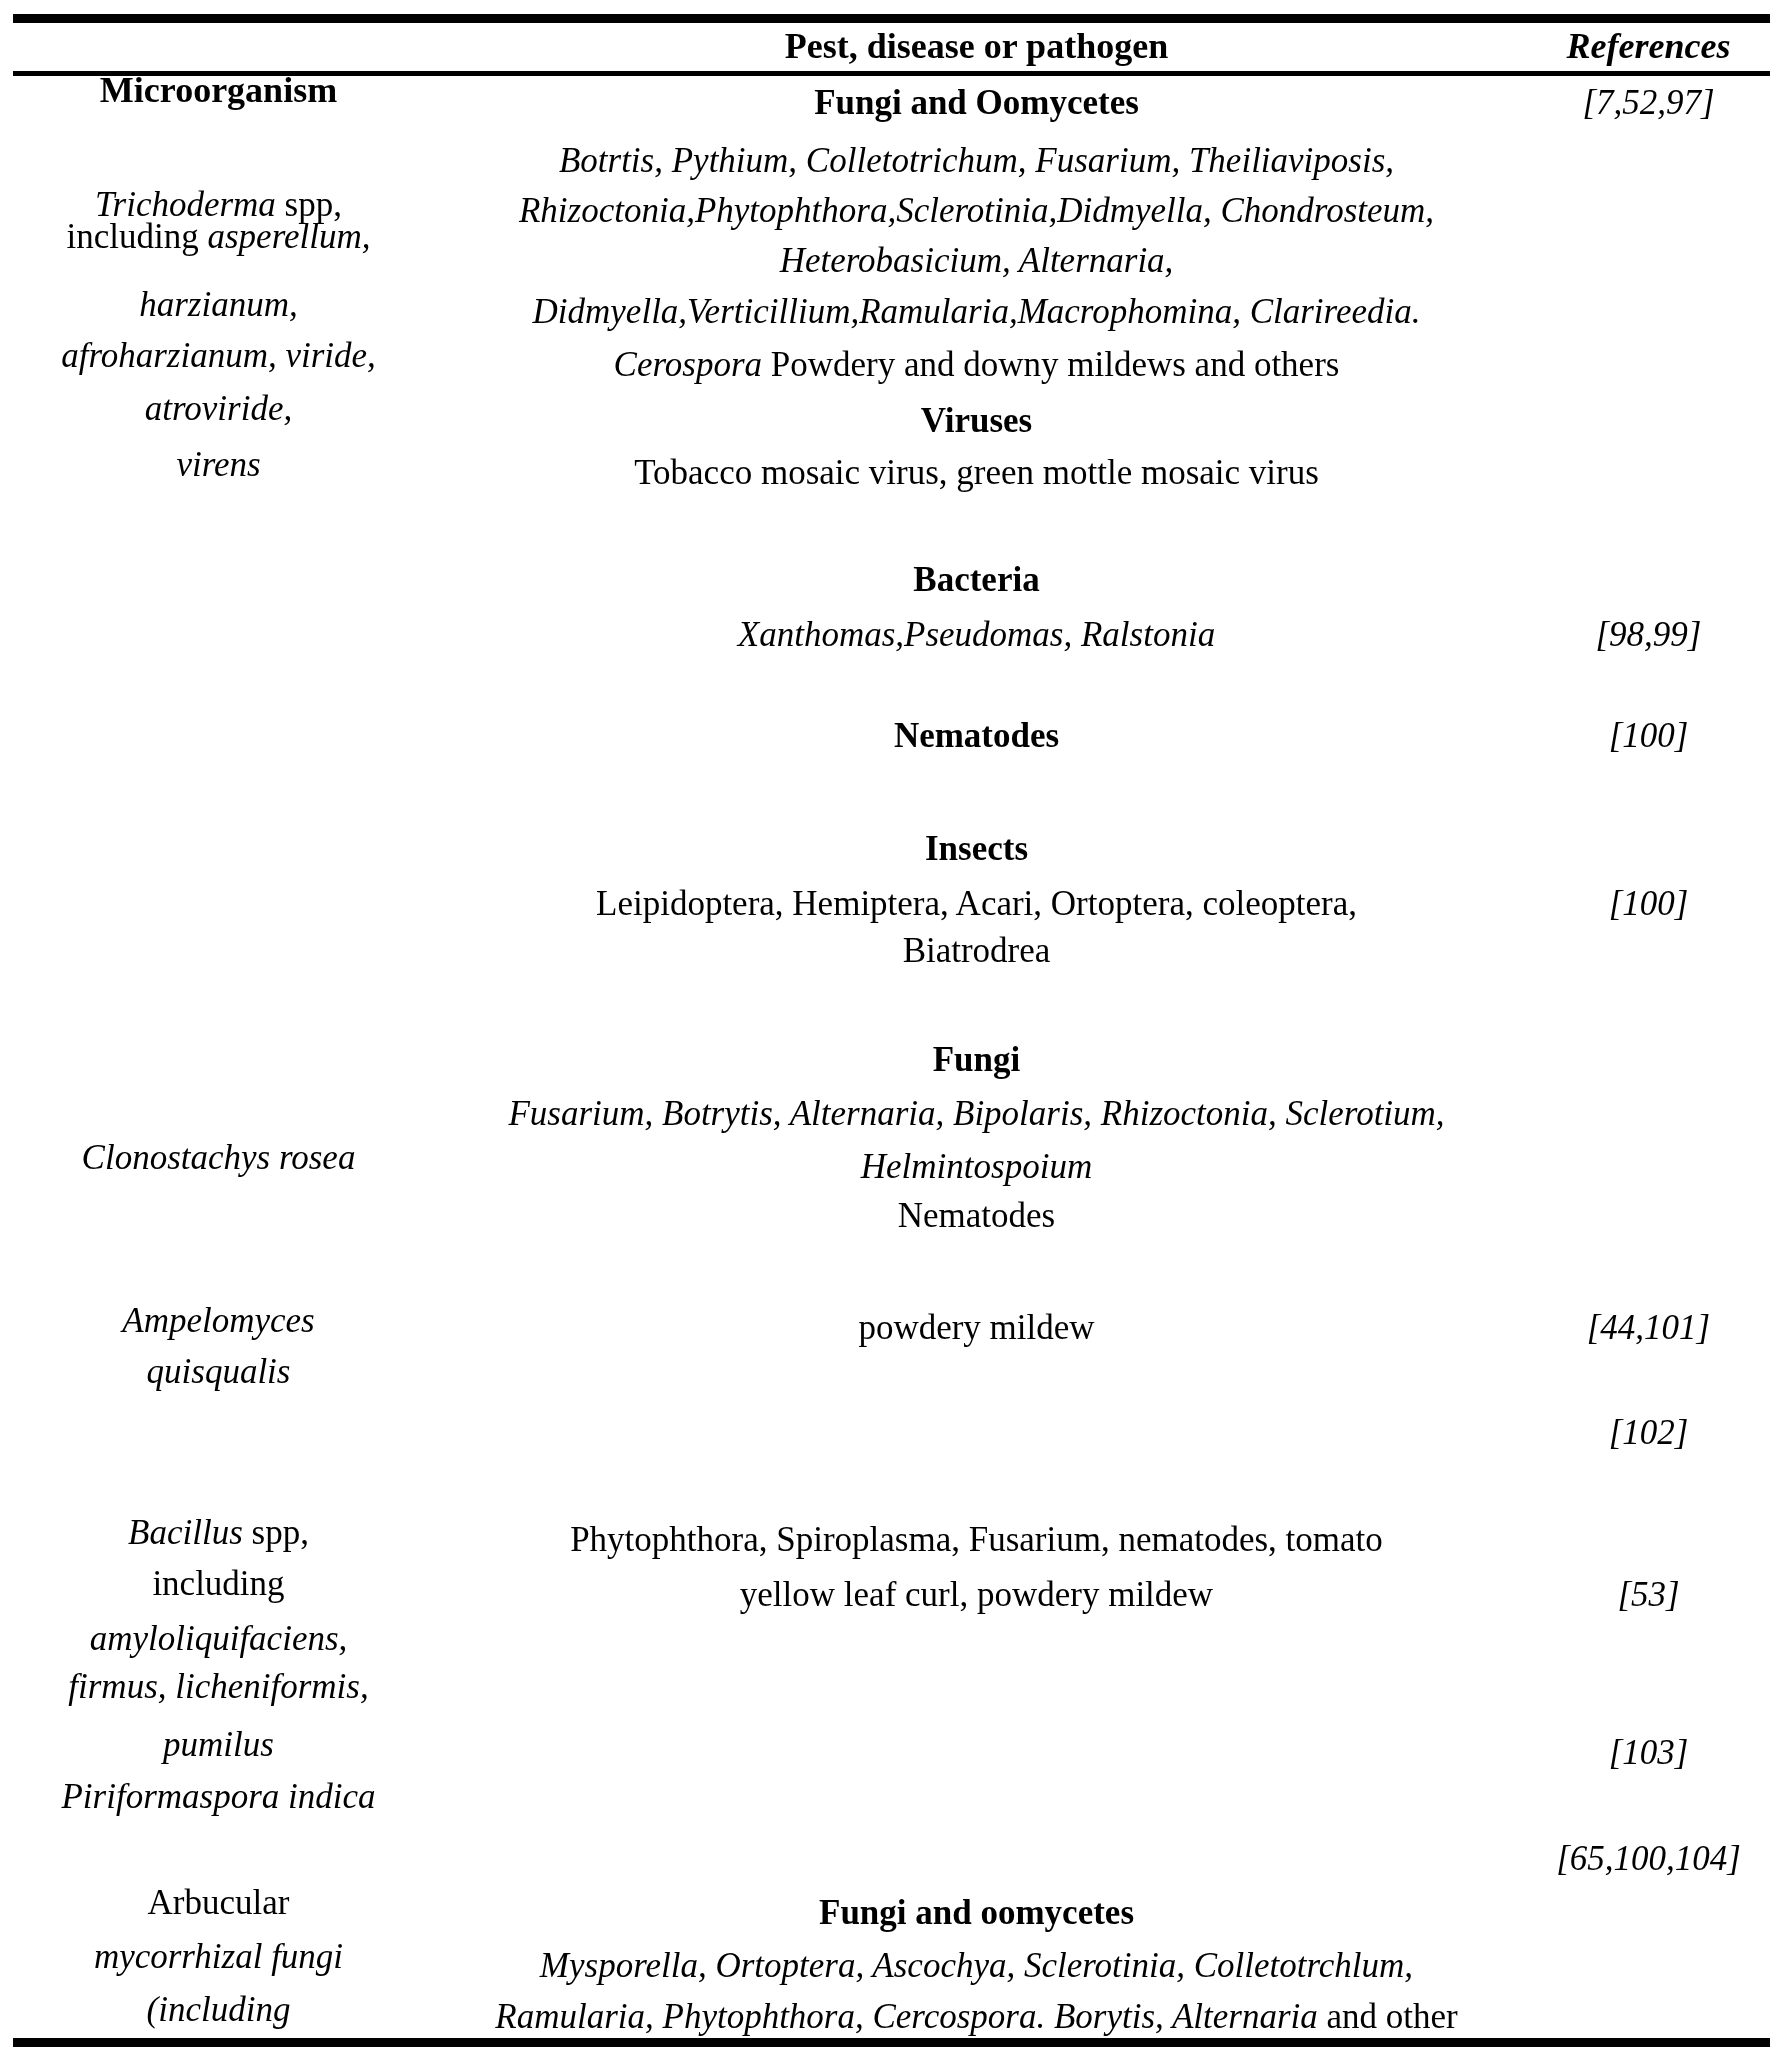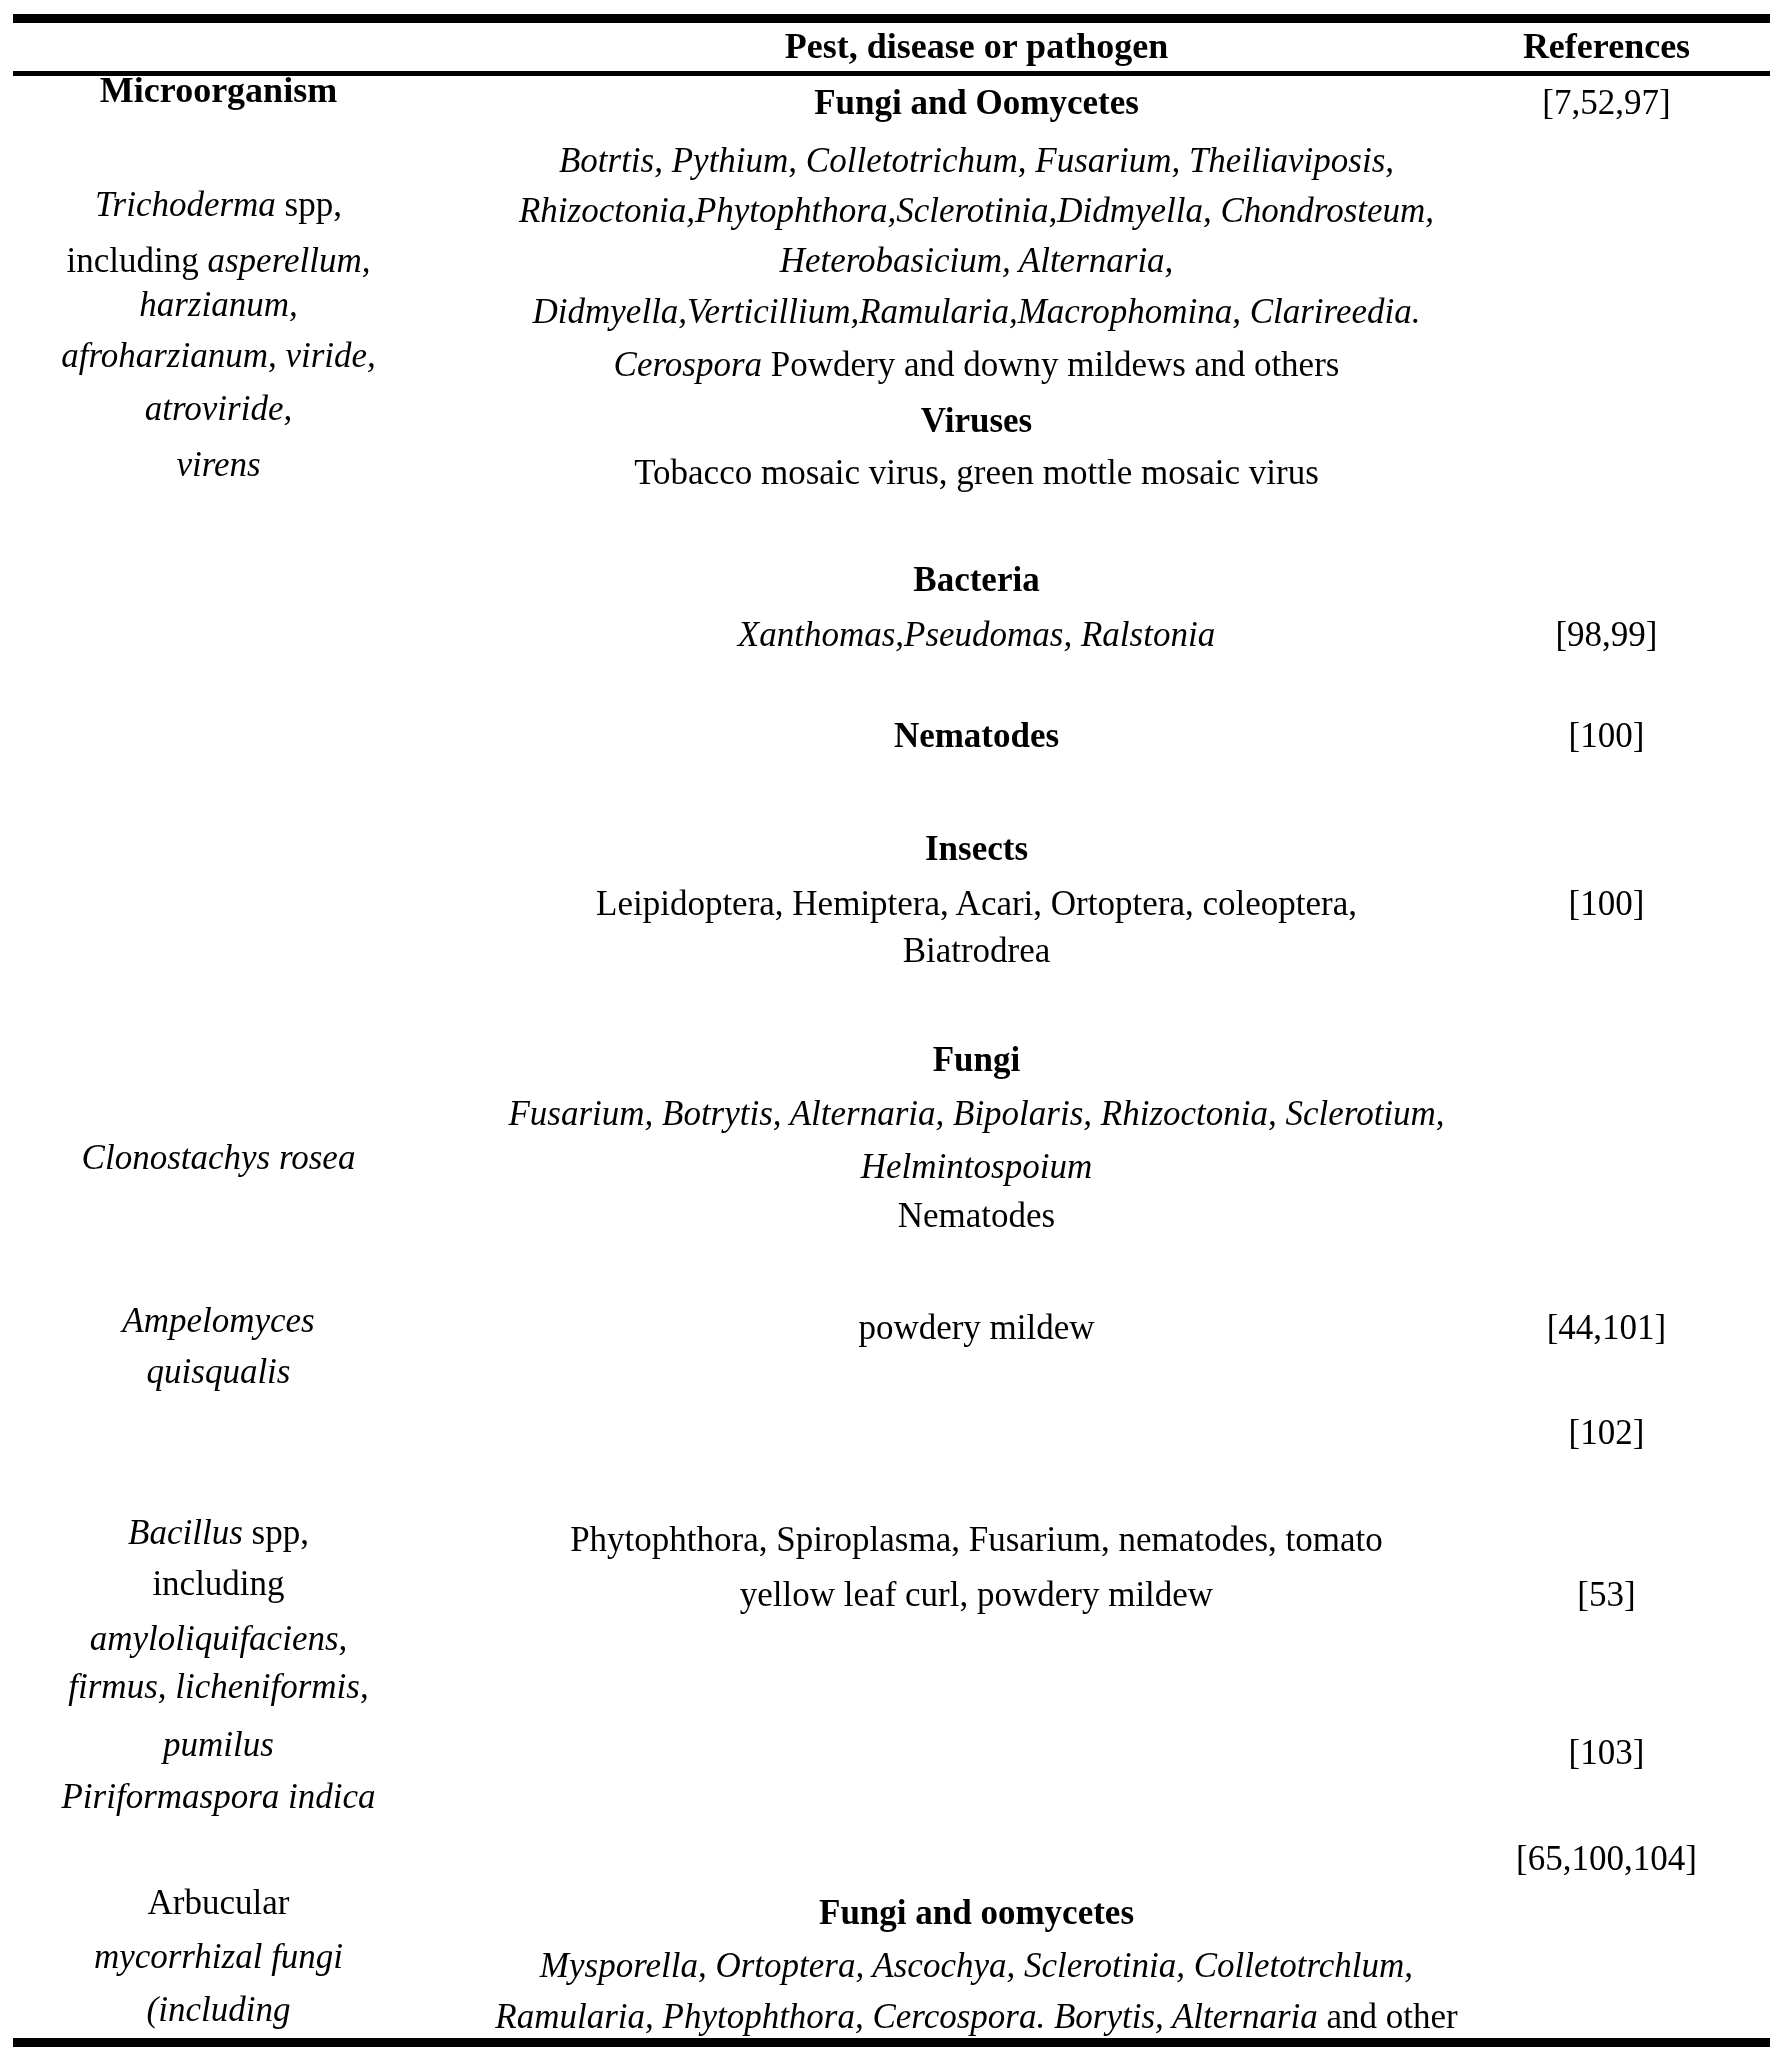--- a/index.html
+++ b/index.html
@@ -18,21 +18,21 @@
 
   .line {
     position:absolute;
     height:52px; line-height:52px;
     text-align:center;
     font-size:35px;
     white-space:nowrap;
   }
   .c1 { left:7.5px;   width:422px;margin-top:44px;  }
   .c2 { left:429px;  width:1095px; }
-  .c3 { left:1482px; width:249px;  }
+  .c3 { left:1524px; width:249px;font-style:italic;  }
   .b { font-weight:bold; }
   .i { font-style:italic; }
   .hdr { font-size:36px; font-weight:bold; }
 </style>
 </head>
 <body>
 
 <div class="page">
 
   <div class="rule rule-top"></div>
@@ -42,21 +42,21 @@
   <div class="line hdr c3" style="top:19.6px">References</div>
 
   <div class="rule rule-mid"></div>
 
   <div class="line b c2" style="top:77px">Fungi and Oomycetes</div>
   <div class="line c3" style="top:77px">[7,52,97]</div>
 
   <div class="line c1" style="top:135px"><span class="i">Trichoderma</span><span> spp,</span></div>
   <div class="line i c2" style="top:135px">Botrtis, Pythium, Colletotrichum, Fusarium, Theiliaviposis,</div>
 
-  <div class="line c1" style="top:191px"><span>including </span><span class="i">asperellum,</span></div>
+  <div class="line c1" style="top:167px"><span>including </span><span class="i">asperellum,</span></div>
   <div class="line i c2" style="top:185px">Rhizoctonia,Phytophthora,Sclerotinia,Didmyella, Chondrosteum,</div>
 
   <div class="line i c1" style="top:235px">harzianum,</div>
   <div class="line i c2" style="top:235px">Heterobasicium, Alternaria,</div>
 
   <div class="line i c1" style="top:286px">afroharzianum, viride,</div>
   <div class="line i c2" style="top:286px">Didmyella,Verticillium,Ramularia,Macrophomina, Clarireedia.</div>
 
   <div class="line i c1" style="top:339px">atroviride,</div>
   <div class="line c2" style="top:339px"><span class="i">Cerospora</span><span> Powdery and downy mildews and others</span></div>

